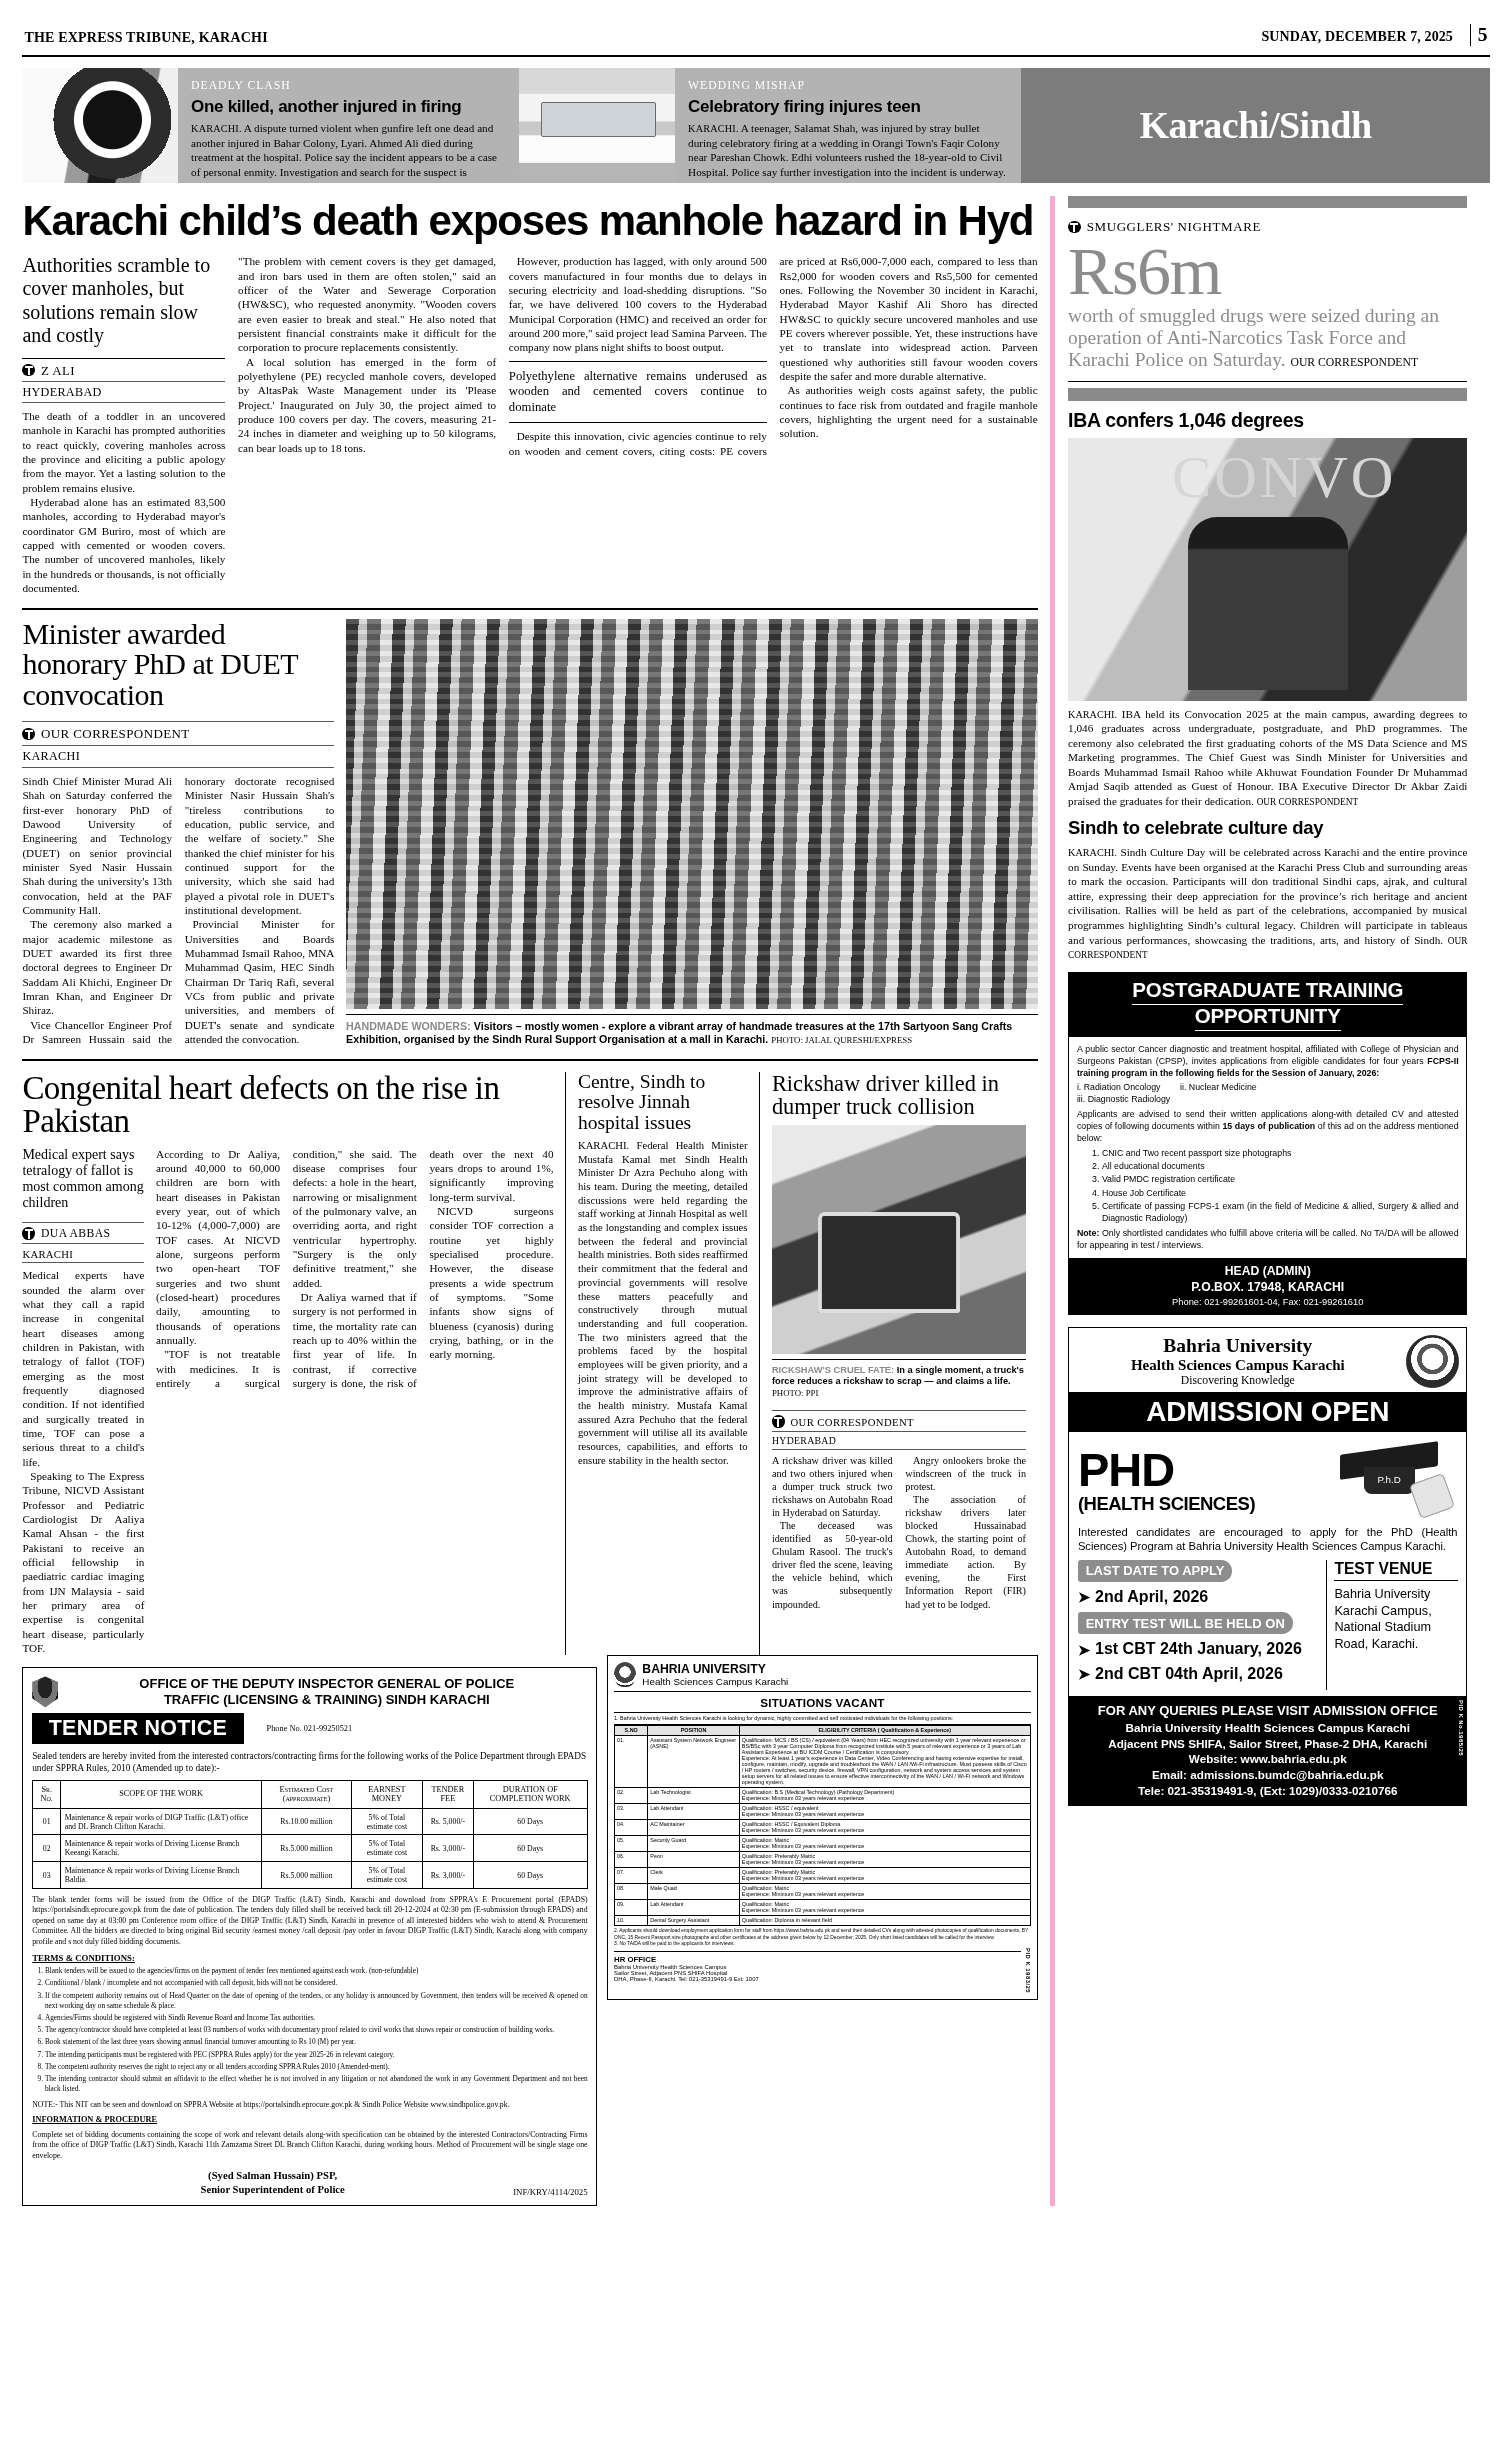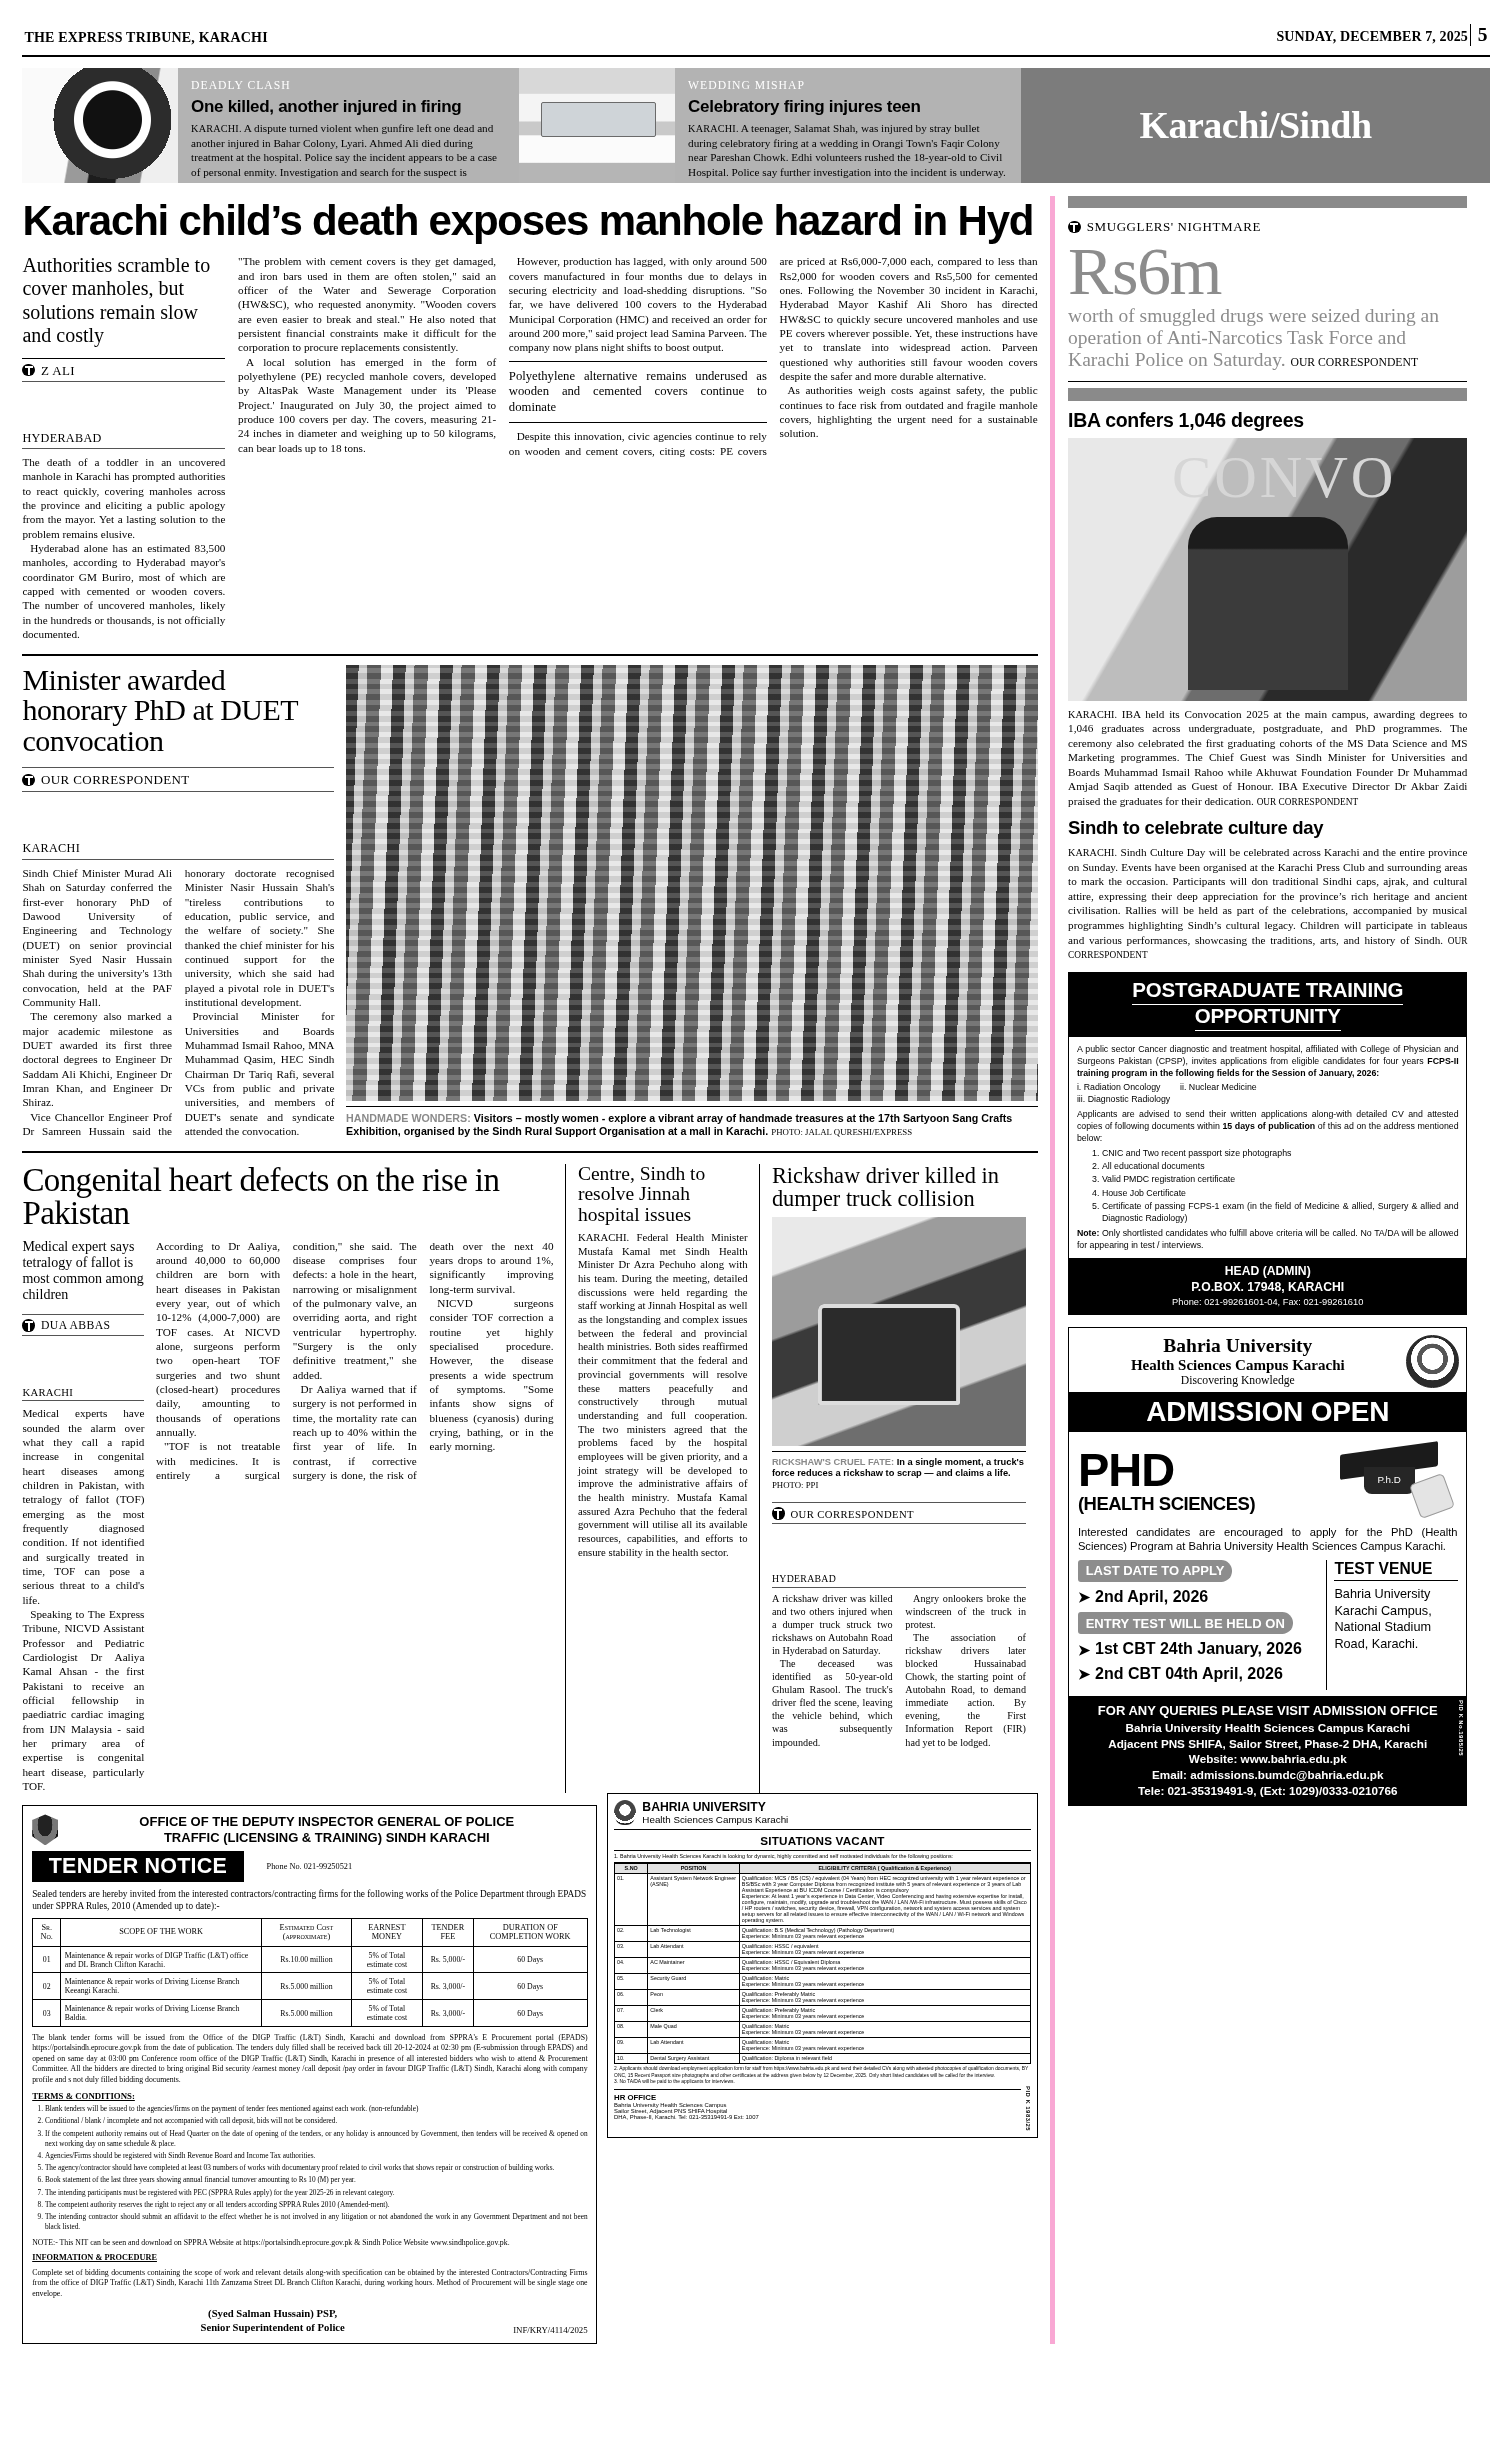--- a/index.html
+++ b/index.html
@@ -12,21 +12,21 @@
     overflow: hidden;
   }
   .page { position: absolute; inset: 0; padding: 0 22.4px; }
 
   
   .masthead {
     display:flex; align-items:flex-end; justify-content:space-between;
     padding: 24.4px 2px 4.9px 2px;
   }
   .mh-left { font-family:"Liberation Serif",serif; font-weight:700; font-size:14px; letter-spacing:0.2px; }
-  .mh-right { font-family:"Liberation Serif",serif; font-weight:700; font-size:14px; letter-spacing:0.1px; display:flex; align-items:baseline; gap:2px;}
+  .mh-right { font-family:"Liberation Serif",serif; font-weight:700; font-size:14px; letter-spacing:0.1px; display:flex; align-items:baseline; gap:17px;}
   .mh-right .pg { font-size:19.5px; border-left:1.5px solid #000; padding-left:6.8px; }
   .rule-thick { border-top:2px solid #000; margin:3.9px 0 0 0;}
 
   
   .topstrip { display:flex; gap:0; height:115px; margin-top:10.7px; }
   .ts-photo { background:#b9b9b9; position:relative; overflow:hidden; }
   .ts-photo.p1 { width:156px; }
   .ts-photo.p2 { width:156px; }
   .ts-text { background:#b3b3b3; padding:10.7px 12.7px 4.9px 12.7px; overflow:hidden; }
   .ts-text.t1 { width:341px; }
@@ -73,21 +73,21 @@
   .byline .rule { border-top:1px solid #000; }
   .byline .name {
     display:flex; align-items:center; gap:5.9px; padding:3.9px 0 2.9px;
     font-variant:small-caps; font-size:13px; letter-spacing:0.4px;
   }
   .t-logo {
     width:12.7px; height:12.7px; border-radius:50%; background:#000; position:relative; flex:none;
   }
   .t-logo::after{ content:""; position:absolute; left:5.4px; top:2px; width:2px; height:9.3px; background:#fff;}
   .t-logo::before{ content:""; position:absolute; left:2.4px; top:2px; width:7.8px; height:2px; background:#fff;}
-  .byline .city { font-variant:small-caps; font-size:12.2px; padding:3.4px 0 2.9px; letter-spacing:0.3px;margin-top:46px;}
+  .byline .city { font-variant:small-caps; font-size:12.2px; padding:3.4px 0 2.9px; letter-spacing:0.3px;}
   .byline .rule-thin { border-top:0.5px solid #555; }
 
   .cols { column-gap:12.7px; font-size:11.2px; line-height:1.28; text-align:justify; hyphens:auto; }
   .cols p { text-indent:7.8px; margin:0; }
   .cols p:first-child { text-indent:0; }
   .c3 { column-count:3; }
   .c2 { column-count:2; }
 
   .pullquote {
     border-top:1px solid #000; border-bottom:1px solid #000;

